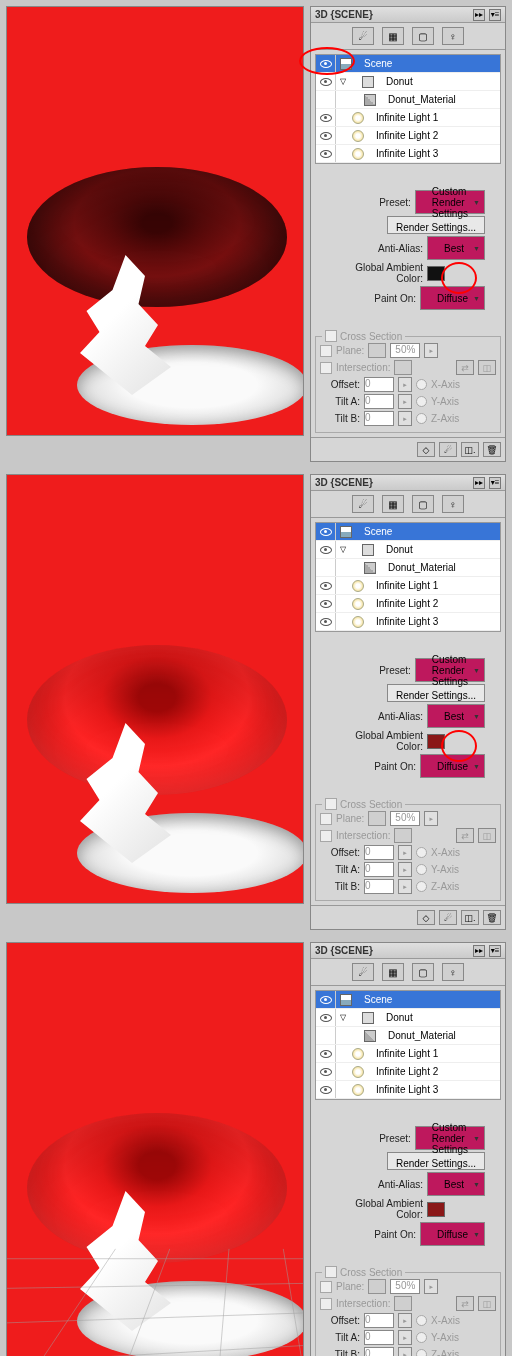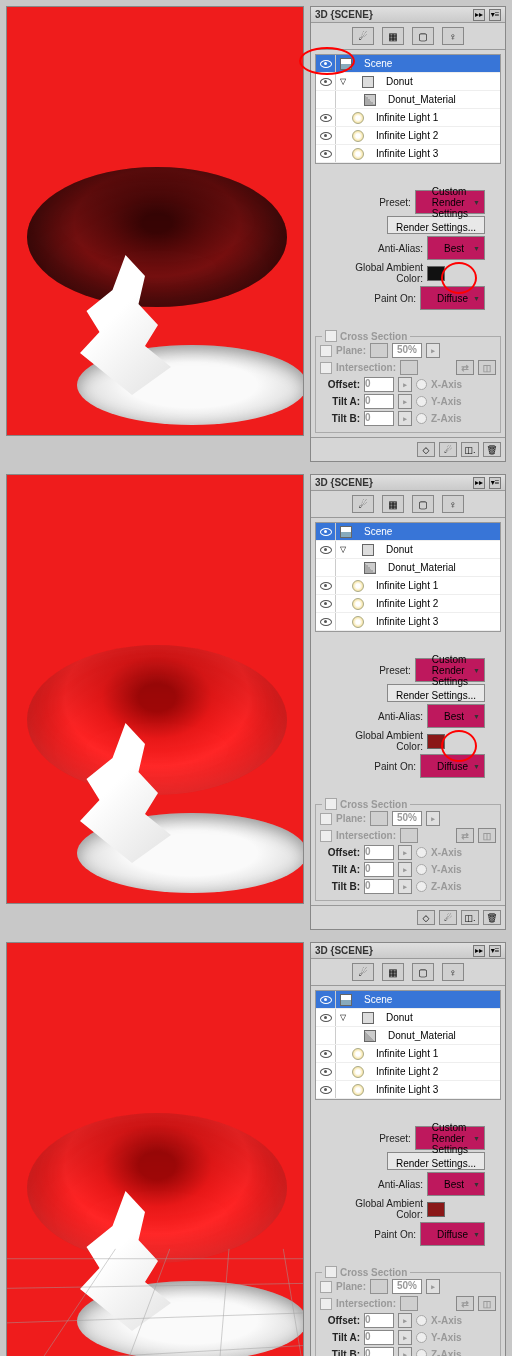--- a/index.html
+++ b/index.html
@@ -42,21 +42,21 @@
 .props { margin: 20px; }
 .prop-row { display: flex; align-items: center; margin: 2px 0; gap: 4px; }
 .prop-lbl { width: 92px; text-align: right; font-size: 10px; color: #222; }
 .dd { flex: 1; height: 24px; border: 1px solid #888; background: #be185d; display: flex; align-items: center; padding: 0 16px; position: relative; }
 .dd::after { content: '▼'; position: absolute; right: 4px; font-size: 7px; color: #333; }
 .btn { height: 18px; border: 1px solid #888; background: #e8e8e8; padding: 0 8px; display: flex; align-items: flex-end; cursor: pointer; }
 .swatch { width: 18px; height: 15px; border: 1px solid #666; }
 .sw-dark { background: #111; }
 .sw-red { background: #8a1818; }
 .cb { width: 12px; height: 12px; border: 1px solid #888; background: #fff; }
-.group { border: 1px solid #aaa; margin: 4px; padding: 4px; position: relative; font-weight: bold; }
+.group { border: 1px solid #aaa; margin: 4px; padding: 4px; position: relative; }
 .group-lbl { position: absolute; top: -7px; left: 6px; background: #d6d6d6; padding: 0 3px; font-size: 10px; display: flex; align-items: center; gap: 3px; }
 .disabled { color: #999; }
 .disabled .dd, .disabled .cb, .disabled .swatch, .disabled .radio { opacity: 0.6; }
 .radio { width: 11px; height: 11px; border: 1px solid #888; border-radius: 50%; background: #fff; }
 .num-in { width: 30px; height: 15px; border: 1px solid #888; background: #fff; }
 .arrow-btn { width: 14px; height: 15px; border: 1px solid #888; background: #e0e0e0; font-size: 7px; display: flex; align-items: center; justify-content: center; }
 .footer { display: flex; justify-content: flex-end; gap: 4px; padding: 4px; border-top: 1px solid #999; }
 .foot-btn { width: 18px; height: 15px; border: 1px solid #888; background: #d0d0d0; display: flex; align-items: center; justify-content: center; font-size: 9px; }
 
 .annot { position: absolute; border: 2px solid #f00; border-radius: 50%; pointer-events: none; z-index: 10; }

